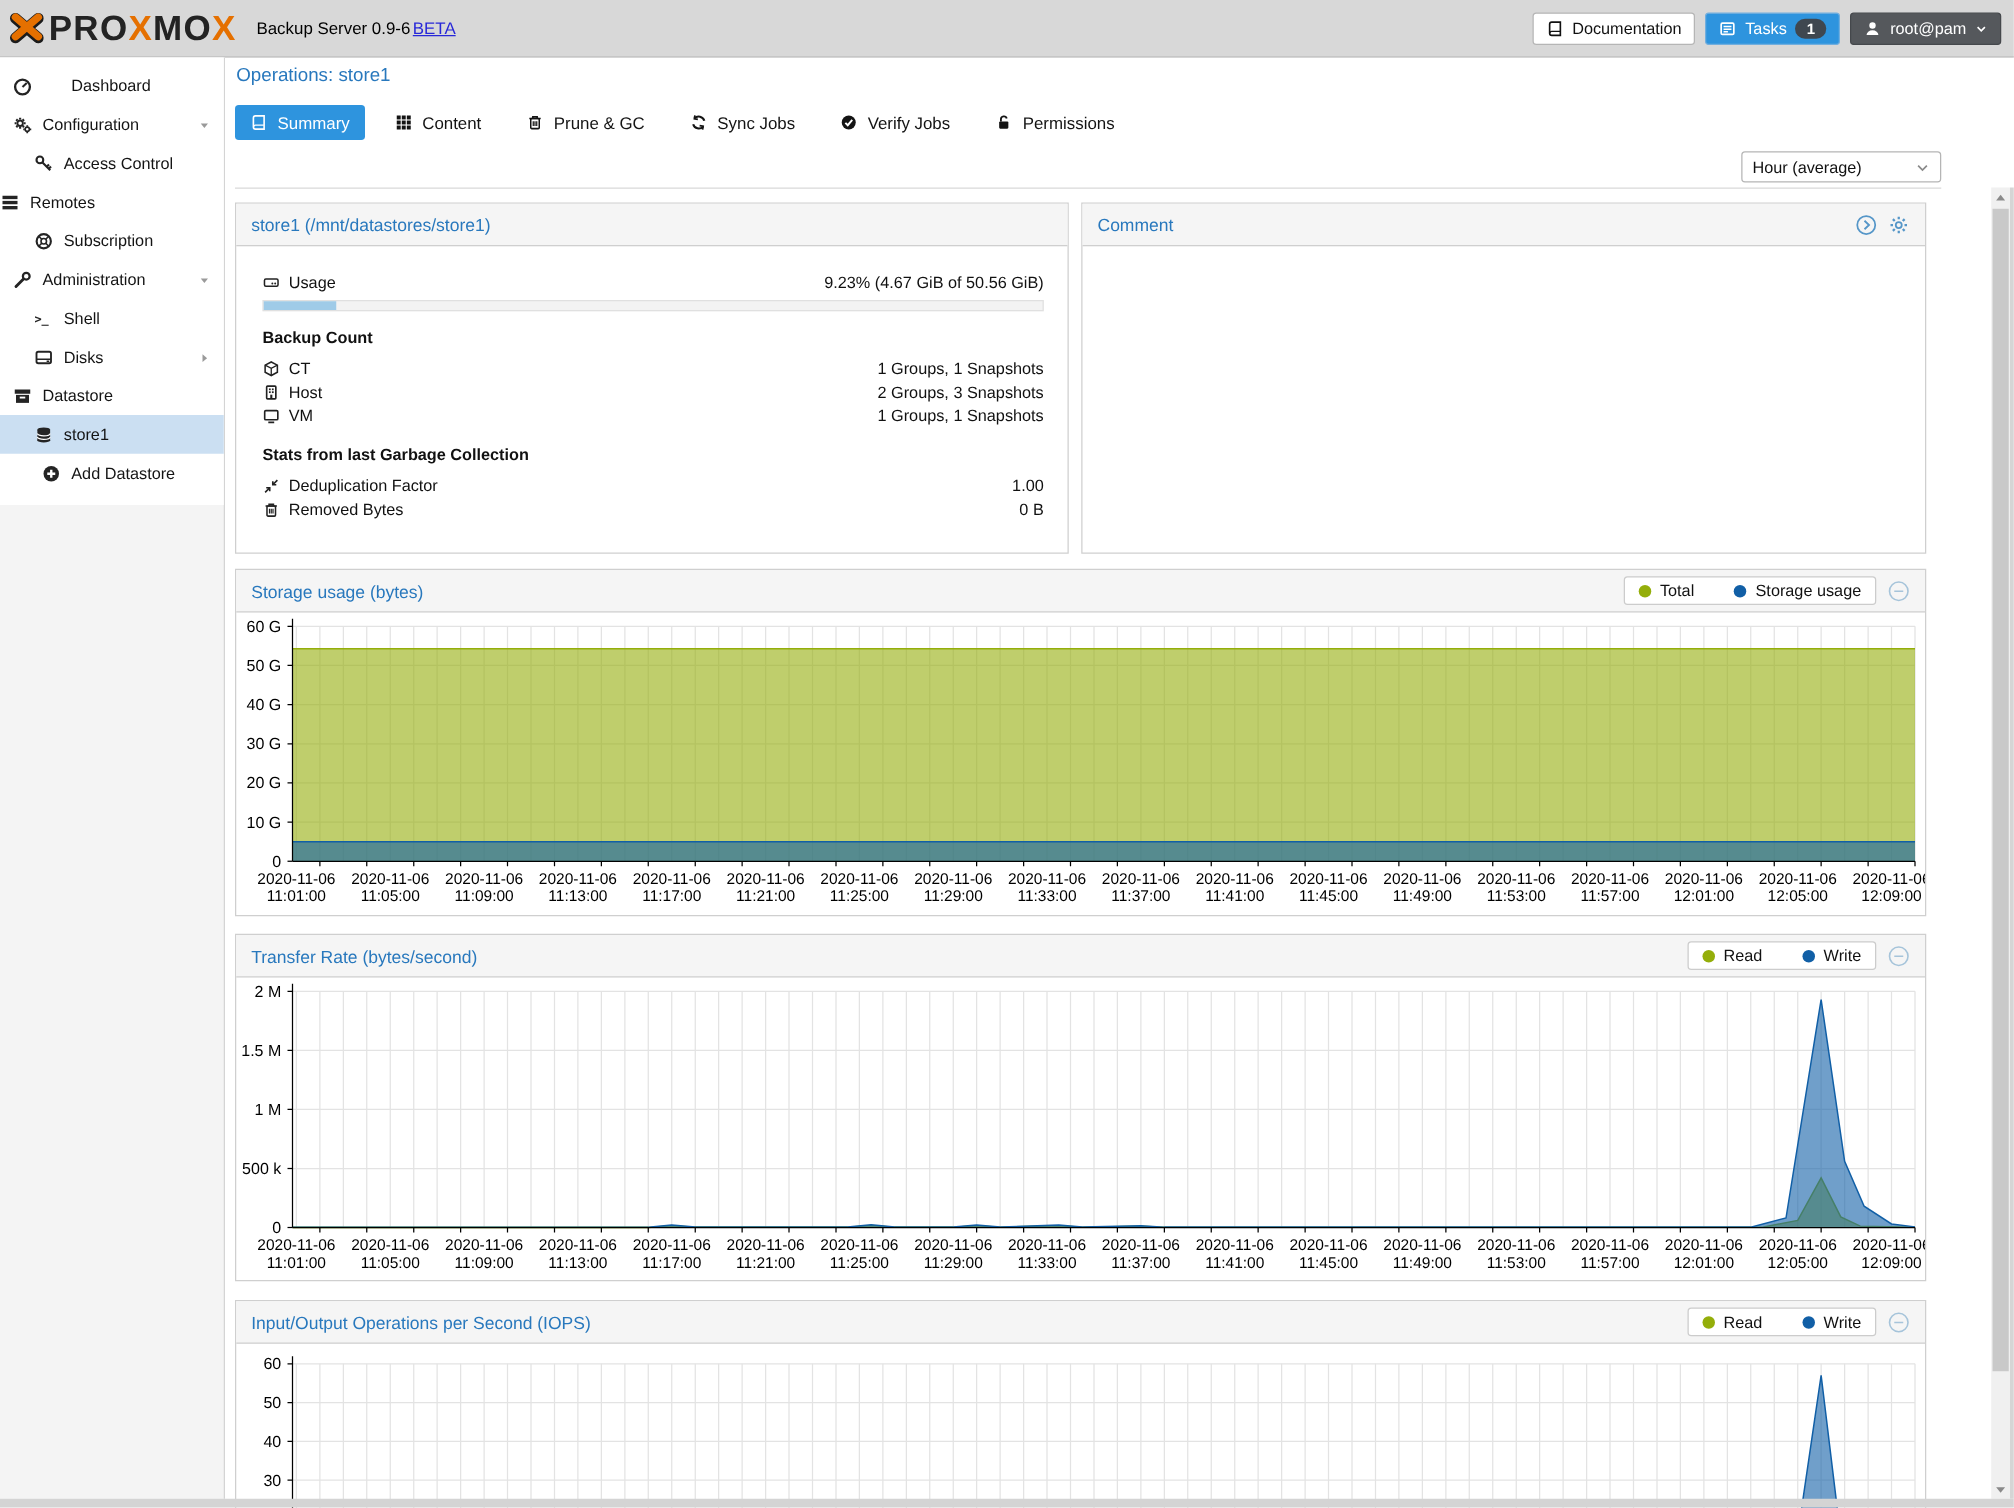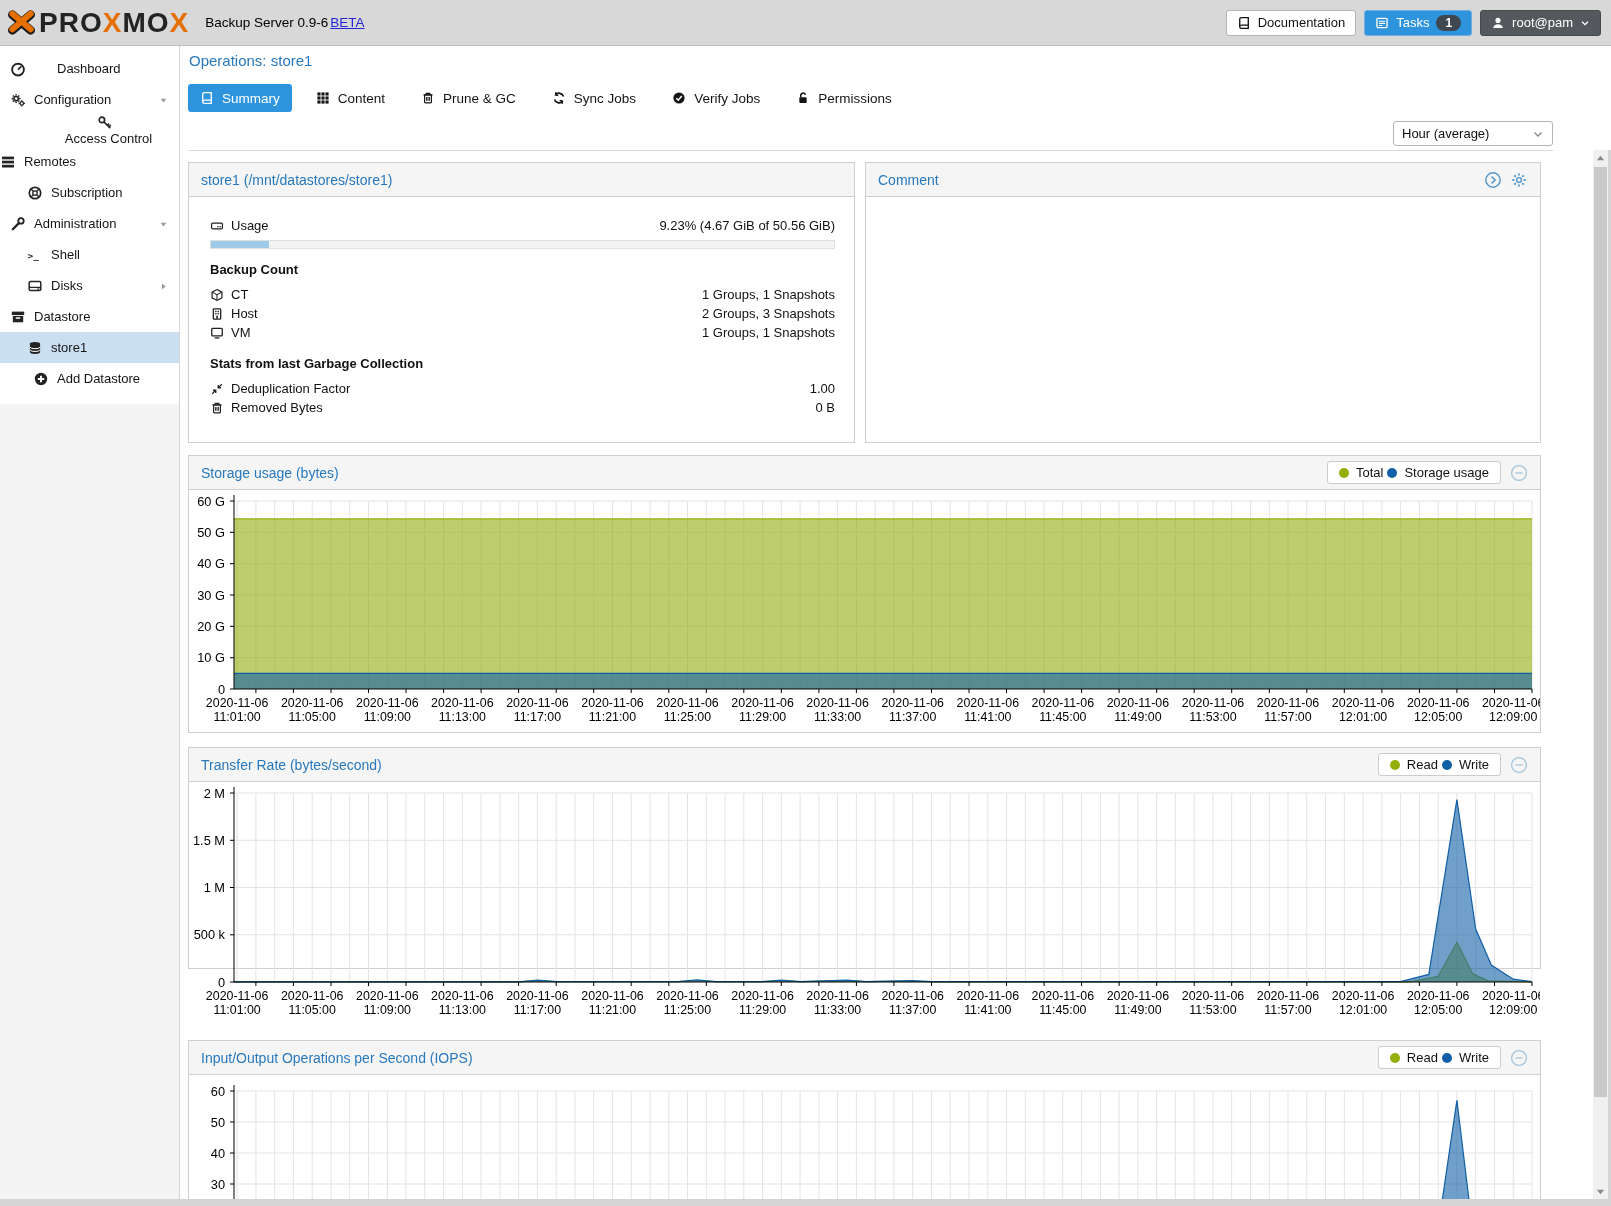--- a/index.html
+++ b/index.html
@@ -55,35 +55,35 @@
   .panel-h { height:34px; background:#f5f5f5; border-bottom:1px solid #cfcfcf;
     display:flex; align-items:center; padding:0 12px; font-size:14px; color:#2878bd; }
   .panel-h .ptitle { white-space:nowrap; }
   .hicons { margin-left:auto; display:flex; gap:8px; color:#5596c8; }
   .hicons .icon { width:18px; height:18px; cursor:pointer; display:inline-flex;
     align-items:center; justify-content:center; }
 
   #panel-store1 { left:188px; top:162px; width:667px; height:281px; }
   #panel-comment { left:865px; top:162px; width:676px; height:281px; }
   #panel-storage { left:188px; top:455px; width:1353px; height:278px; }
-  #panel-transfer { left:188px; top:747px; width:1353px; height:222px; }
+  #panel-transfer { left:188px; top:747px; width:1353px; height:278px; }
   #panel-iops { left:188px; top:1040px; width:1353px; height:330px; }
 
   .p1-body { padding:19px 19px 0 21px; font-size:13px; }
   .kv { display:flex; align-items:center; min-height:19px; }
   .kv .icon { width:14px; height:14px; margin-right:7px; color:#222; display:inline-flex;
     align-items:center; justify-content:center; }
   .kv .val { margin-left:auto; }
   #usage-bar { margin-top:5px; height:9px; background:#f3f3f3; border:1px solid #e0e0e0; }
   #usage-bar-fill { height:100%; background:#9fcbe8; }
   .sect-h { font-weight:bold; margin:14px 0 8px 0; }
   .sect-h.first { margin-top:13px; }
 
   .legend { margin-left:auto; display:flex; align-items:center; border:1px solid #ccc;
-    border-radius:3px; background:#fff; height:23px; padding:0 11px; gap:4px;
+    border-radius:3px; background:#fff; height:23px; padding:0 11px; gap:32px;
     font-size:13px; color:#111; }
   .legend-item { display:flex; align-items:center; }
   .legend-dot { width:10px; height:10px; border-radius:50%; margin-right:7px; }
   .collapse-tool { margin-left:9px; width:18px; height:18px; color:#a6c4da; cursor:pointer; }
 
   .chart-svg { position:absolute; left:0; top:34px; }
 
   
   #vscroll { position:absolute; left:1593px; top:150px; width:15px; height:1049px; background:#f0f0f0; }
   #vscroll-edge { position:absolute; left:1608px; top:150px; width:3px; height:1049px; background:#d5d5d5; }
@@ -154,21 +154,21 @@
             <path stroke-width="1.7" d="M6.1 2.2 v1.4 M6.1 9.6 v1.4 M1.7 6.6 h1.4 M9.1 6.6 h1.4 M3 3.5 l1 1 M8.2 8.7 l1 1 M9.2 3.5 l-1 1 M4 8.7 l-1 1"></path>
             <circle cx="11.8" cy="11.4" r="1.7" stroke-width="1.3"></circle>
             <path stroke-width="1.4" d="M11.8 8.2 v1.2 M11.8 13.4 v1.2 M8.6 11.4 h1.2 M13.8 11.4 h1.2"></path>
           </svg>
         </span>
         <span>Configuration</span>
         <span class="nav-chev"><svg viewBox="0 0 16 16" fill="currentColor">
             <path d="M3.8 5.5 H12.2 L8 10.8 Z"></path>
           </svg></span>
       </div>
-      <div class="nav-item" style="padding-left: 38px; flex-direction: column;">
+      <div class="nav-item" style="padding-left: 27px;">
         <span class="icon">
           <svg viewBox="0 0 16 16" fill="none" stroke="currentColor">
             <circle cx="4.9" cy="4.9" r="2.7" stroke-width="1.7"></circle>
             <path stroke-width="1.7" d="M7 7 L13.2 13.2 M10.4 10.4 L12.2 8.6 M12 12 L13.8 10.2"></path>
           </svg>
         </span>
         <span>Access Control</span>
       </div>
       <div class="nav-item" style="">
         <span class="icon">

